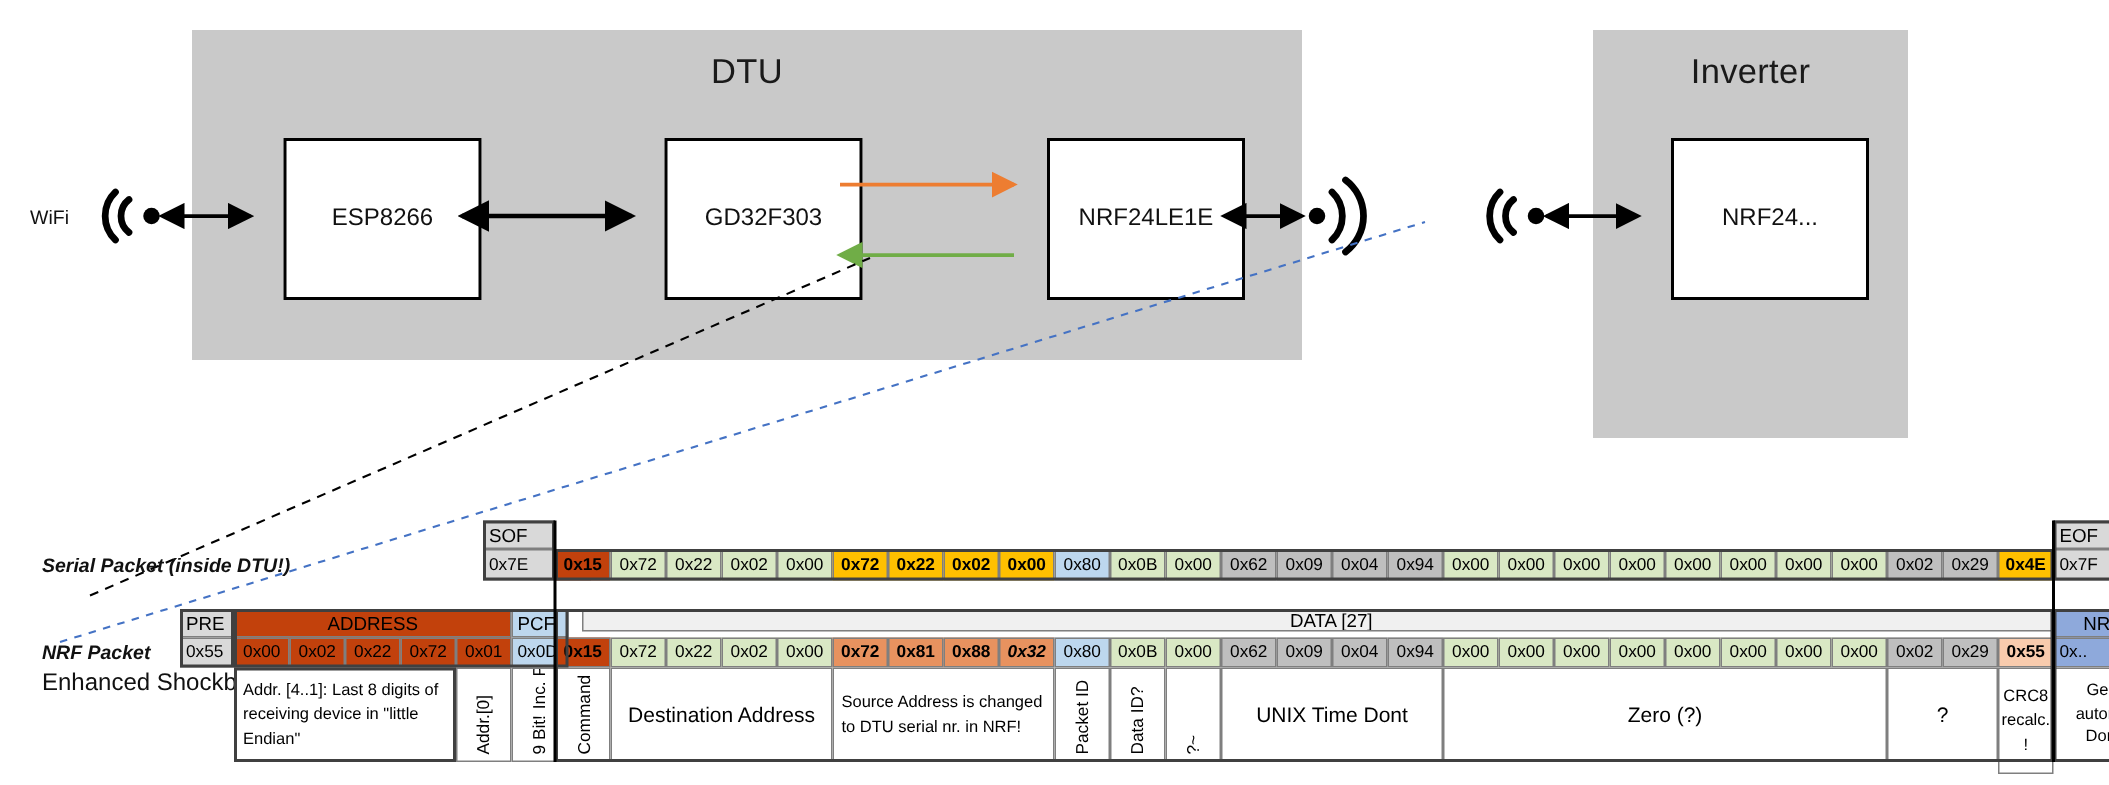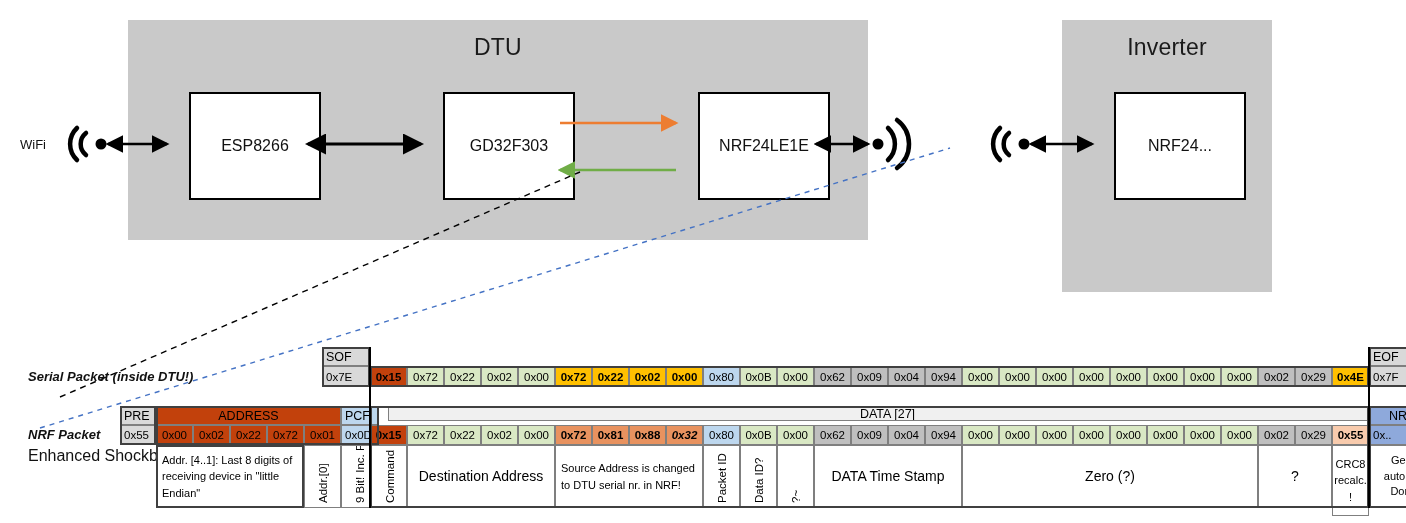--- a/index.html
+++ b/index.html
@@ -251,21 +251,21 @@
     <div class="dcell left small f-salmon" style="left: 555px; top: 445px; width: 148px; height: 63px; white-space: normal; line-height: 1.5; padding-left: 5px; font-size: 11px;">Source Address is changed to DTU serial nr. in NRF!</div>
     <div class="vtext" style="left: 703px; top: 445px; width: 37px; height: 63px;">
       <span style="left: 23.5px;"><span style="display:inline-block;">Packet ID</span></span>
     </div>
     <div class="vtext" style="left: 740px; top: 445px; width: 37px; height: 63px;">
       <span style="left: 23.5px;"><span style="display:inline-block;">Data ID?</span></span>
     </div>
     <div class="vtext" style="left: 777px; top: 445px; width: 37px; height: 63px;">
       <span style="left: 23.5px;"><span style="display:inline-block;">?~</span></span>
     </div>
-    <div class="dcell" style="left: 814px; top: 445px; width: 148px; height: 63px;">DATA Time Stamp</div>
+    <div class="dcell" style="left: 814px; top: 445px; width: 148px; height: 63px;">UNIX Time Dont</div>
     <div class="dcell" style="left: 962px; top: 445px; width: 296px; height: 63px;">Zero (?)</div>
     <div class="dcell" style="left: 1258px; top: 445px; width: 74px; height: 63px;">?</div>
     <div class="dcell small f-salmon" style="left: 1332px; top: 445px; width: 37px; height: 71px; white-space: normal; line-height: 1.5;">CRC8 recalc. !</div>
     <div class="dcell small" style="left: 1369px; top: 445px; width: 96px; height: 63px; white-space: normal; line-height: 1.45;">Generated automatically. Dont Care!</div>
     <div style="position: absolute; box-sizing: border-box; border: 2px solid rgb(64, 64, 64); pointer-events: none; left: 322px; top: 347px; width: 48px; height: 40px;"></div>
     <div style="position: absolute; box-sizing: border-box; border: 2px solid rgb(64, 64, 64); pointer-events: none; left: 1369px; top: 347px; width: 48px; height: 40px;"></div>
     <div style="position: absolute; box-sizing: border-box; border: 2px solid rgb(64, 64, 64); pointer-events: none; left: 370px; top: 366px; width: 999px; height: 21px;"></div>
     <div style="position: absolute; box-sizing: border-box; border: 2px solid rgb(64, 64, 64); pointer-events: none; left: 120px; top: 406px; width: 36px; height: 39px;"></div>
     <div style="position: absolute; box-sizing: border-box; border: 2px solid rgb(64, 64, 64); pointer-events: none; left: 156px; top: 406px; width: 223px; height: 39px;"></div>
     <div style="position: absolute; box-sizing: border-box; border: 2px solid rgb(64, 64, 64); pointer-events: none; left: 156px; top: 445px; width: 148px; height: 63px;"></div>

